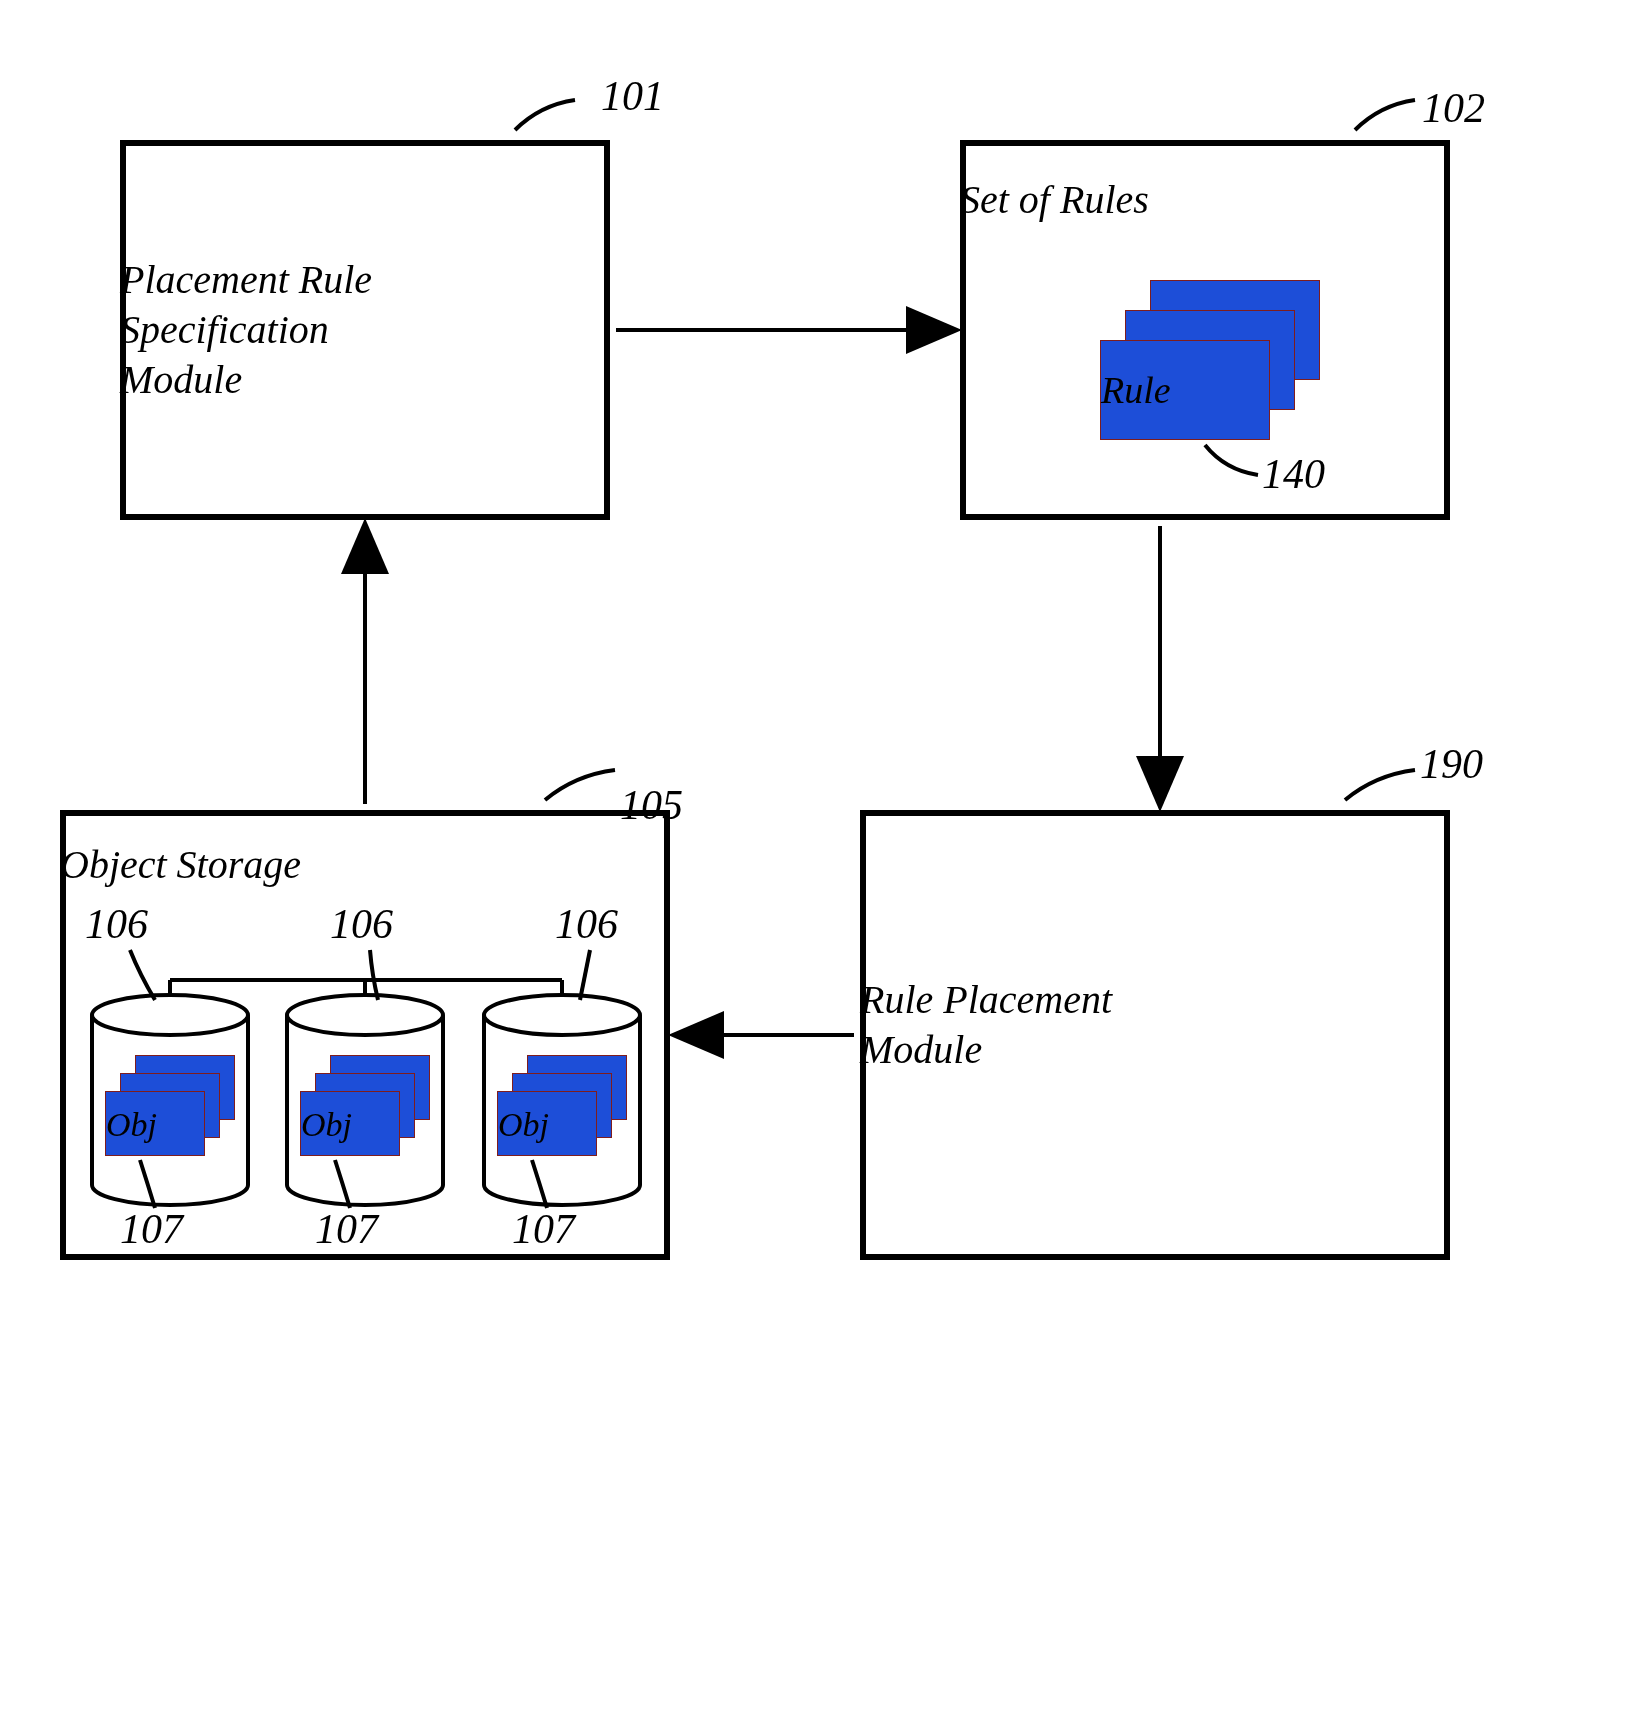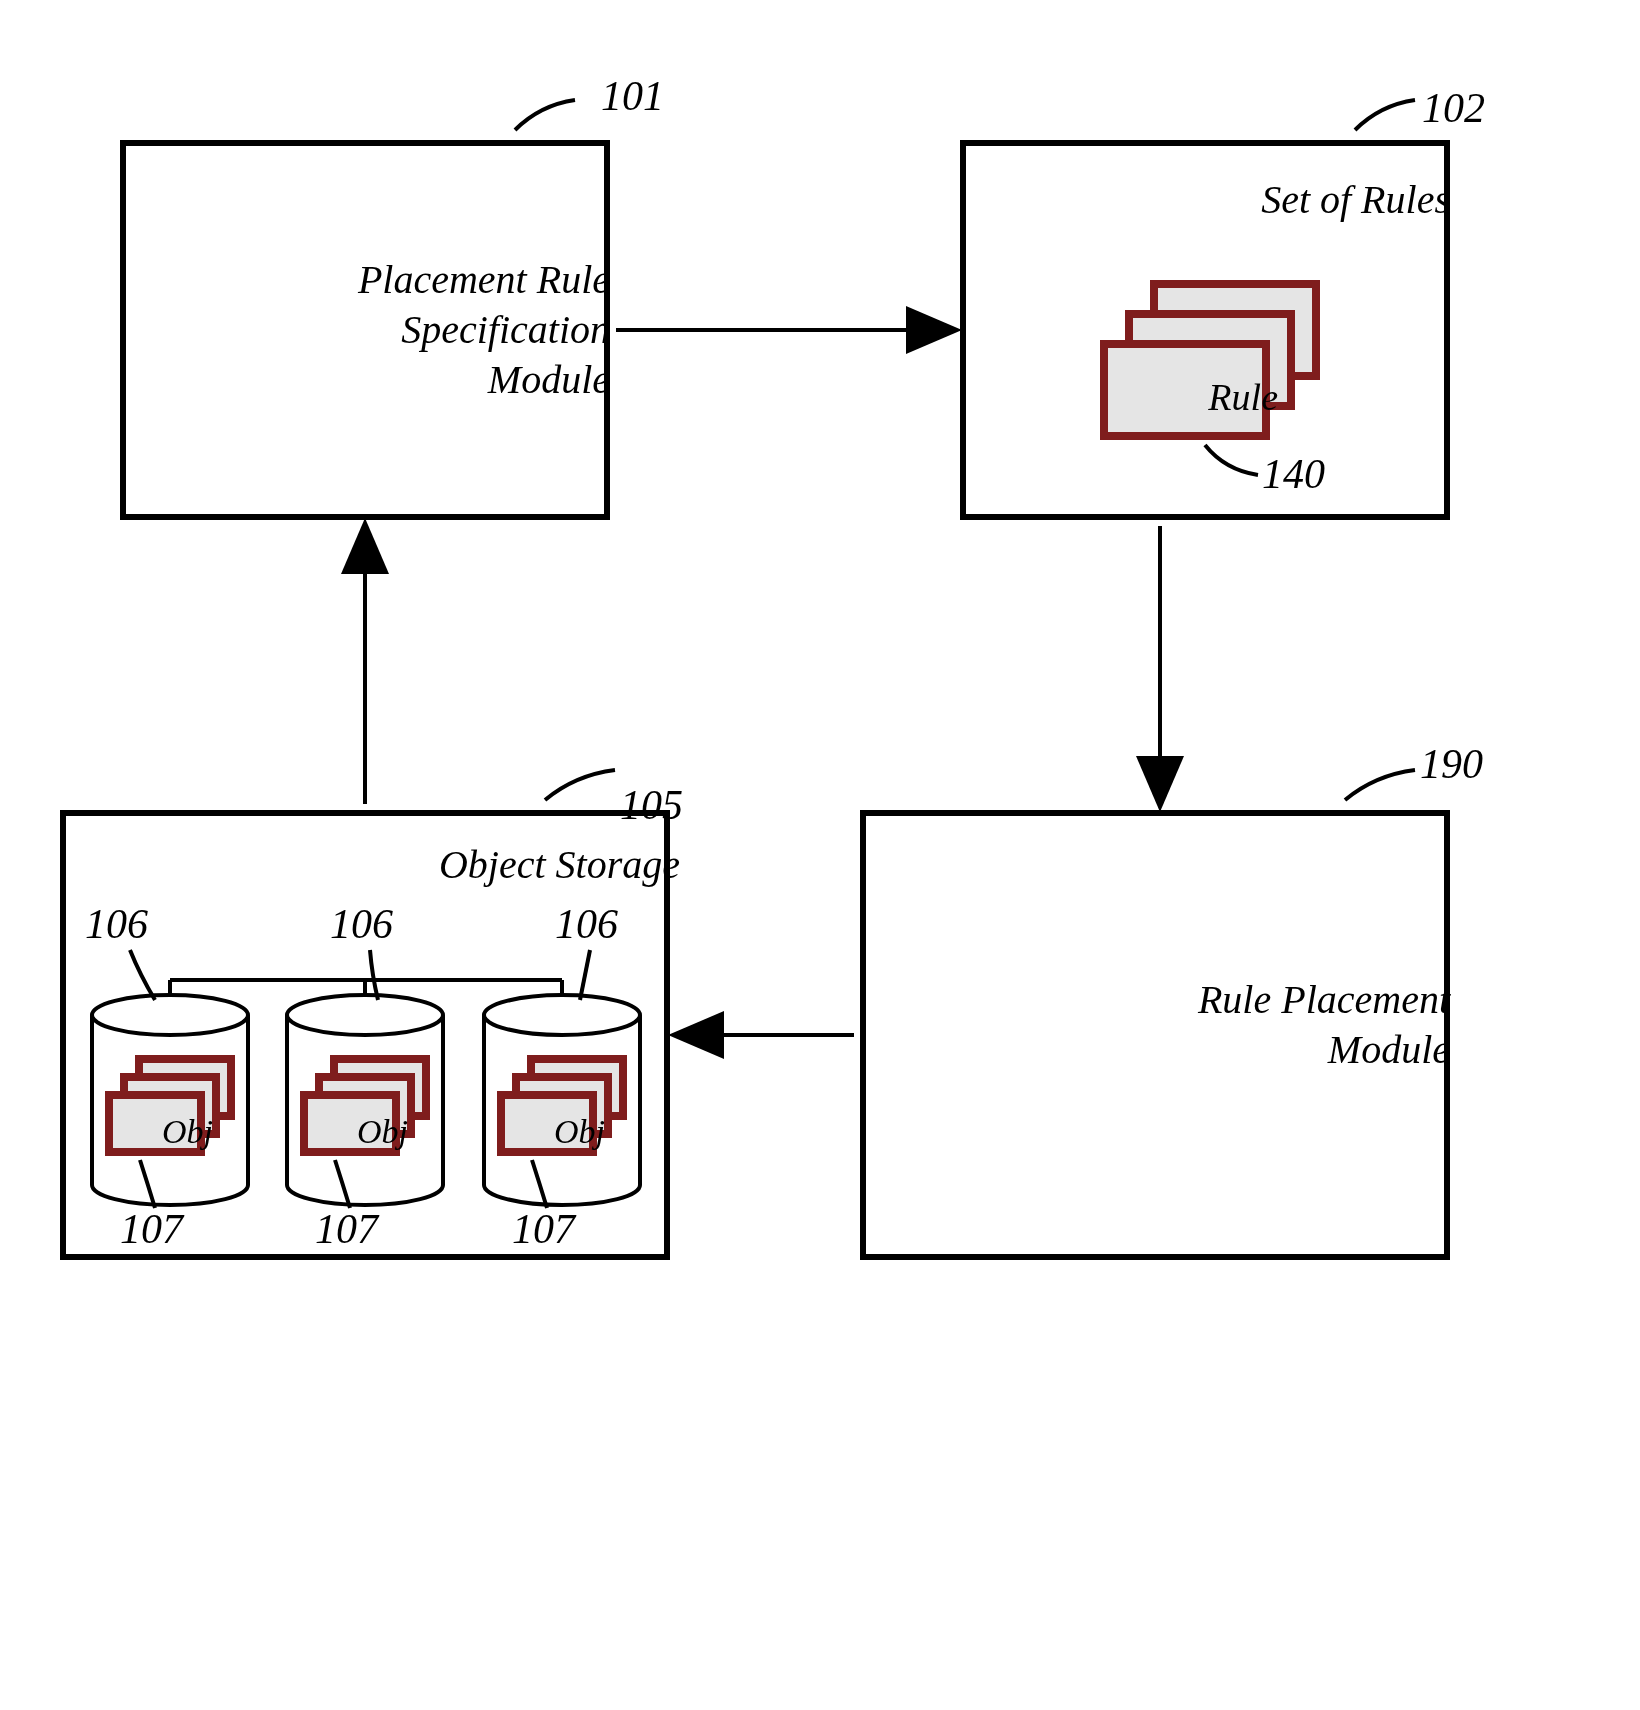--- a/index.html
+++ b/index.html
@@ -18,21 +18,21 @@
   }
   .box {
     position: absolute;
     border: 6px solid #000;
     background: #fff;
     box-sizing: border-box;
   }
   .label {
     position: absolute;
     font-size: 40px;
-    text-align: right;
+    text-align: left;
     white-space: pre;
     font-style: italic;
     font-family: "Comic Sans MS", "Segoe Script", cursive;
     line-height: 1.25;
   }
   .refnum {
     position: absolute;
     font-size: 42px;
     font-style: italic;
     font-family: "Segoe Script", "Brush Script MT", cursive;
@@ -52,22 +52,22 @@
     width: 1640px;
     height: 1710px;
     pointer-events: none;
   }
   
   .stack {
     position: absolute;
   }
   .card {
     position: absolute;
-    border: 8px solid #7f1d1d;
-    background: #e5e5e5;
+    border: 1px solid #7f1d1d;
+    background: #1d4ed8;
     box-sizing: border-box;
   }
 </style>
 </head>
 <body>
 
 <div class="stage">
 
   <div class="box" style="left:120px; top:140px; width:490px; height:380px;"></div>
   <div class="label" style="left:120px; top:255px; width:490px;">Placement Rule

